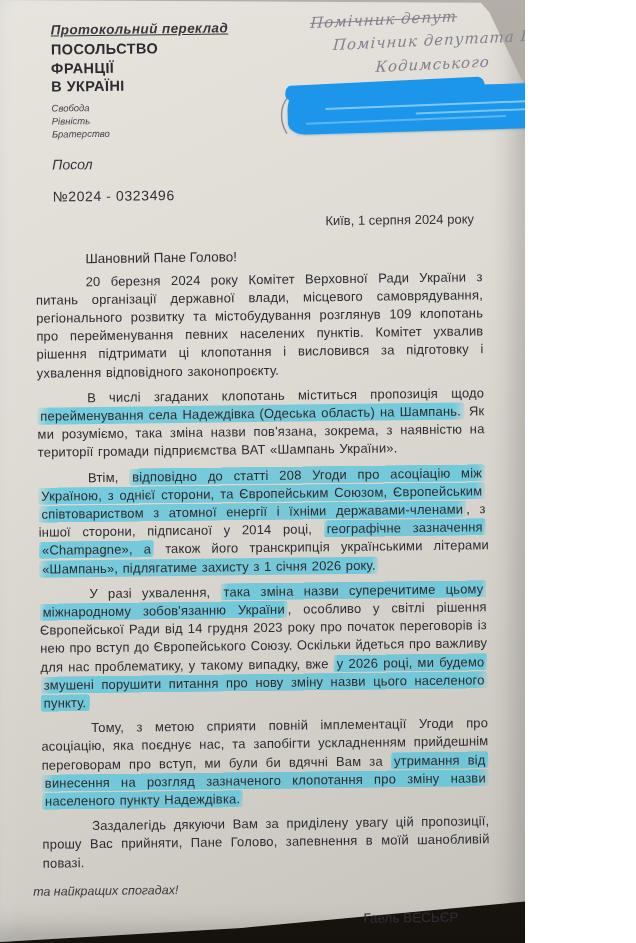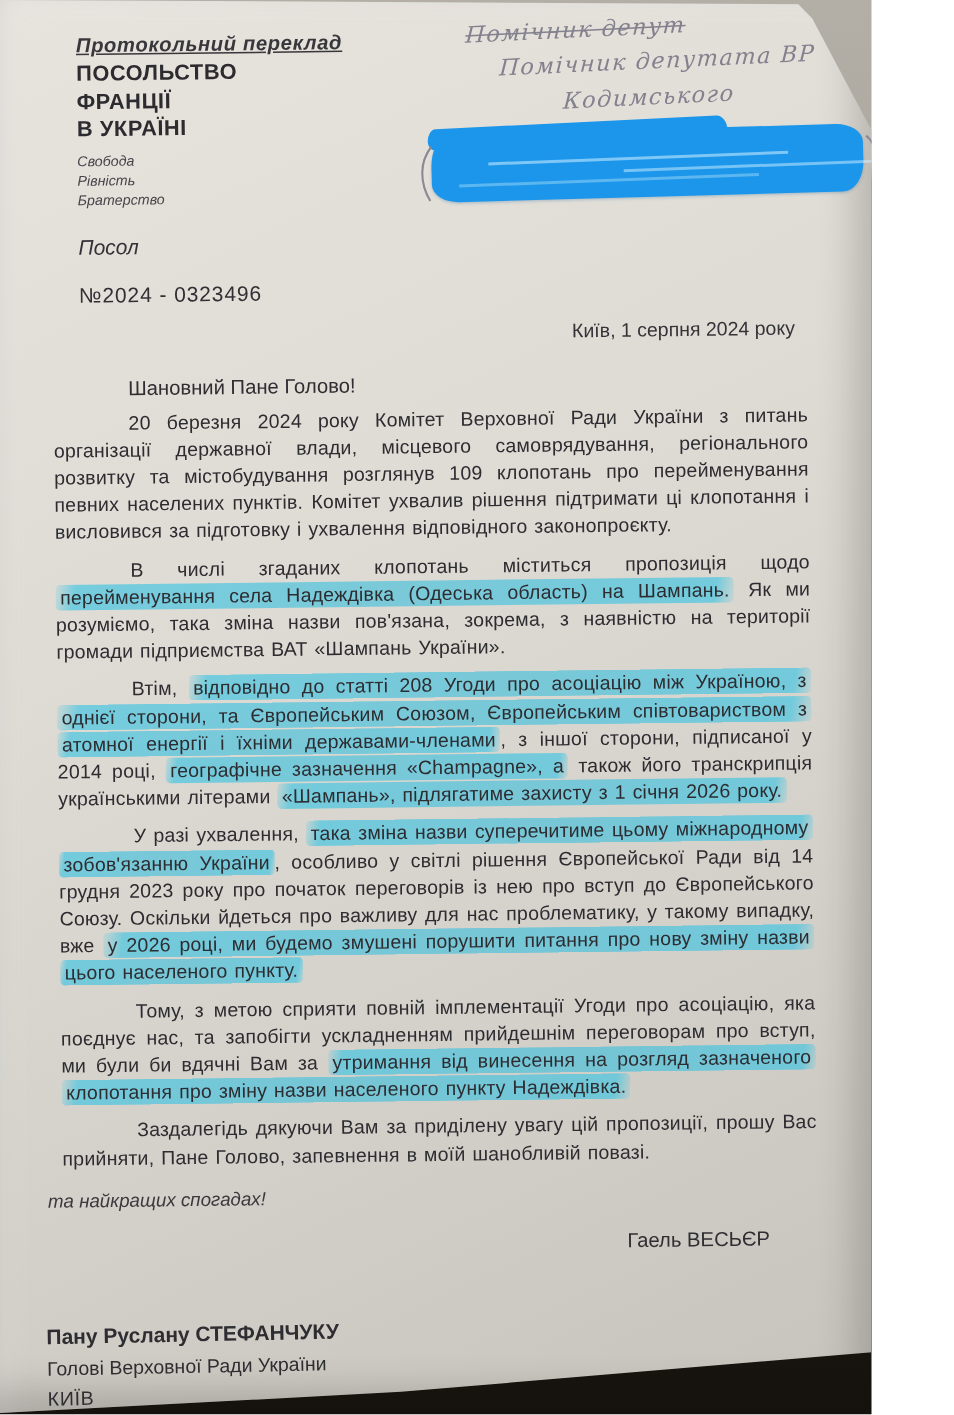--- a/index.html
+++ b/index.html
@@ -1,17 +1,17 @@
 <!DOCTYPE html>
 <html lang="uk"><head>
 <meta charset="utf-8">
 <style>
   html,body{margin:0;padding:0;}
   .photo{
-    position:relative;width:581px;height:943px;overflow:hidden;
+    position:relative;width:525px;height:943px;overflow:hidden;
     font-family:"Liberation Sans",sans-serif;
     background:linear-gradient(180deg,#b3afa7 0%,#aeaaa2 11%,#565047 13%,#2a251e 60%,#15110c 100%);
   }
   .paper{
     position:absolute;inset:0;
     clip-path:polygon(0 0,91.6% 0.3%,93.2% 1.3%,100% 9.2%,100% 95.6%,46% 98.4%,0 99.9%);
     background:linear-gradient(155deg,#e7e4de 0%,#dedbd4 40%,#d3d0c9 70%,#c6c3bc 100%);
     box-shadow:inset -10px -14px 26px rgba(0,0,0,.20), inset 6px 4px 18px rgba(255,255,255,.25);
   }
   .sheet{position:absolute;inset:0;transform:rotate(-0.7deg);color:#2e2d31;}

